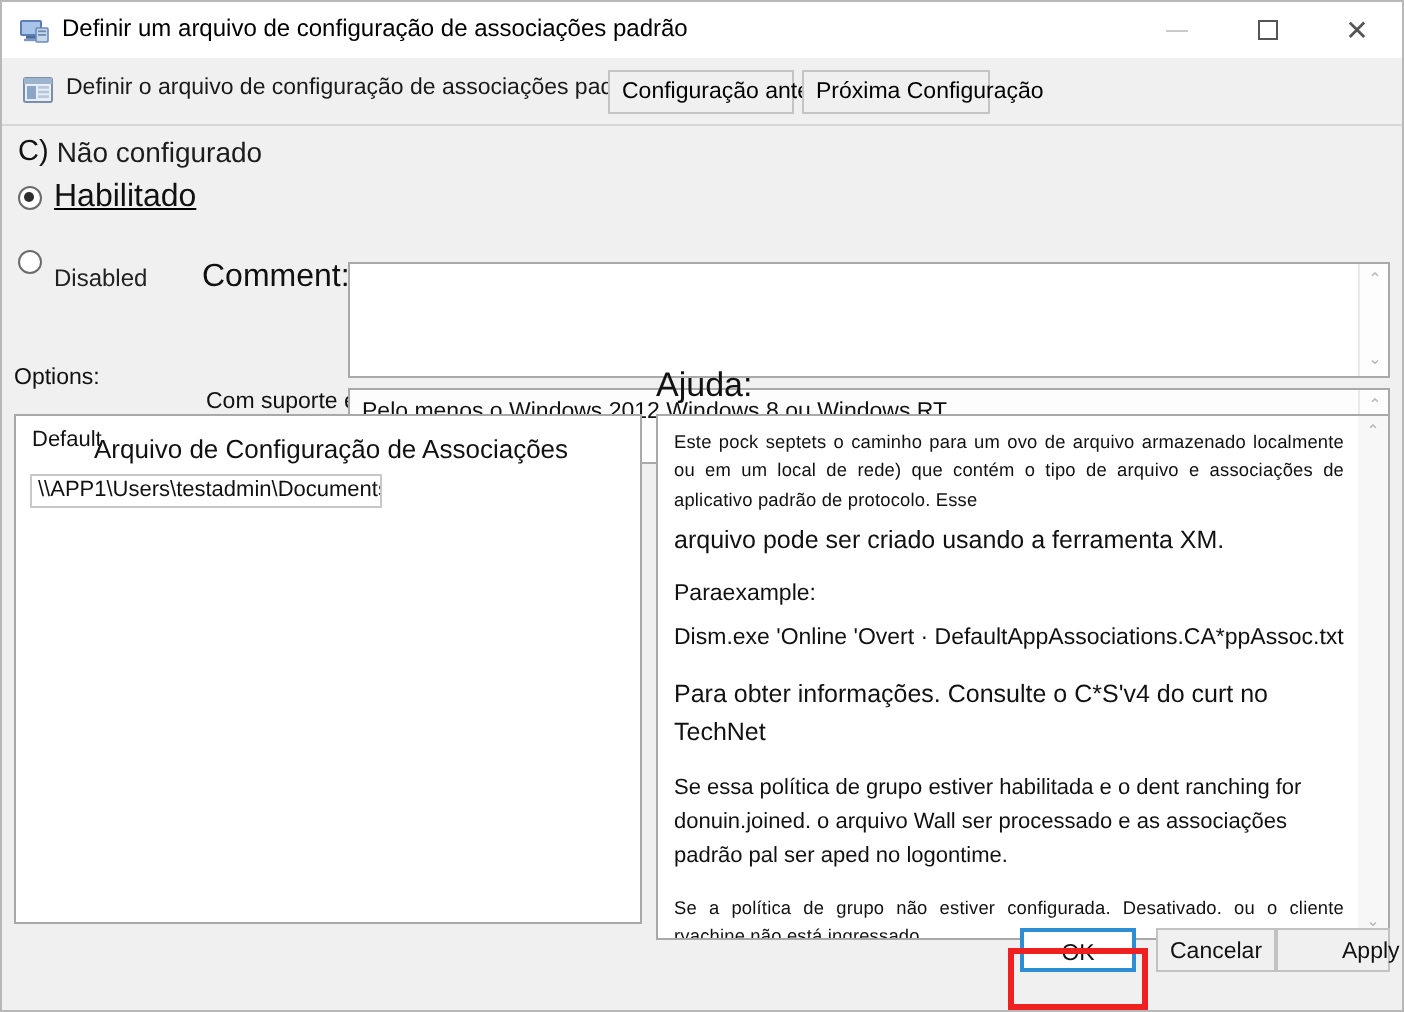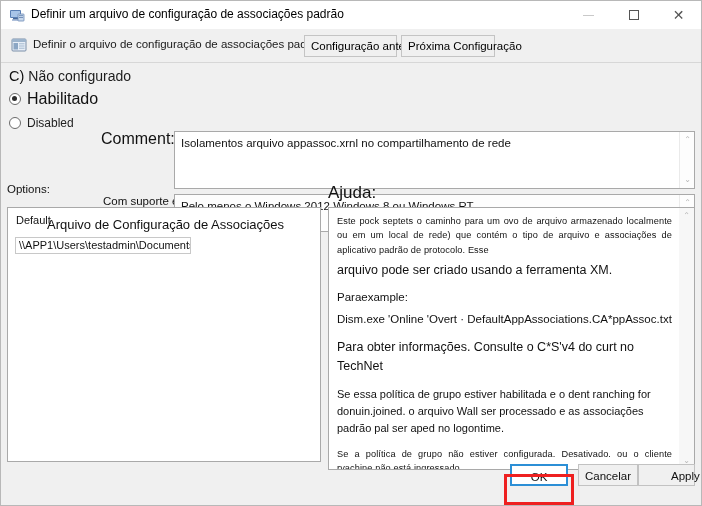--- a/index.html
+++ b/index.html
@@ -105,21 +105,21 @@
     text-align: left;
   }
   .nav-prev { left: 303px; width: 93px; }
   .nav-next { left: 400px; width: 94px; }
 
   
   .state-area { position: absolute; left: 0; top: 62px; width: 702px; height: 115px; }
 
   .radio-row { position: absolute; display: flex; align-items: center; }
   .radio-notconf { left: 8px; top: 5px; }
-  .radio-enabled { left: 8px; top: 27px; }
+  .radio-enabled { left: 8px; top: 27px; text-decoration: underline; }
   .radio-disabled { left: 8px; top: 53px; }
 
   .fake-c {
     font-size: 14.5px;
     color: #111;
     line-height: 1;
     margin-right: 4px;
     font-family: "Liberation Sans", sans-serif;
   }
   .radio-dot {
@@ -135,21 +135,21 @@
   .radio-dot.checked::after {
     content: "";
     position: absolute;
     left: 2.4px; top: 2.4px;
     width: 5px; height: 5px;
     border-radius: 50%;
     background: #2d2d2d;
   }
   .lbl-notconf { font-size: 14px; color: #1c1c1c; white-space: nowrap; }
   .lbl-enabled { font-size: 16px; color: #111; white-space: nowrap; }
-  .lbl-disabled { font-size: 12px; color: #222; white-space: nowrap; }
+  .lbl-disabled { font-size: 12px; color: #222; white-space: nowrap; margin-top: 16px; }
 
   .lbl-comment {
     position: absolute; left: 100px; top: 67px;
     font-size: 16px; color: #111; white-space: nowrap;
   }
   .lbl-support {
     position: absolute; left: 102px; top: 132px;
     font-size: 11.5px; color: #111; white-space: nowrap;
   }
 
@@ -354,21 +354,20 @@
 
     <div class="radio-row radio-disabled">
       <span class="radio-dot"></span>
       <span class="lbl-disabled">Disabled</span>
     </div>
 
     <div class="lbl-comment">Comment:</div>
     <div class="lbl-support">Com suporte em:</div>
 
     <div class="tbox tbox-comment">
-      <div class="tbox-text">Isolamentos arquivo appassoc.xrnl no compartilhamento de rede</div>
       <div class="sbar">
         <div class="sb-arrow sb-up">⌃</div>
         <div class="sb-arrow sb-down">⌄</div>
       </div>
     </div>
 
     <div class="tbox tbox-support">
       <div class="tbox-text">Pelo menos o Windows 2012 Windows 8 ou Windows RT</div>
       <div class="sbar">
         <div class="sb-arrow sb-up">⌃</div>

